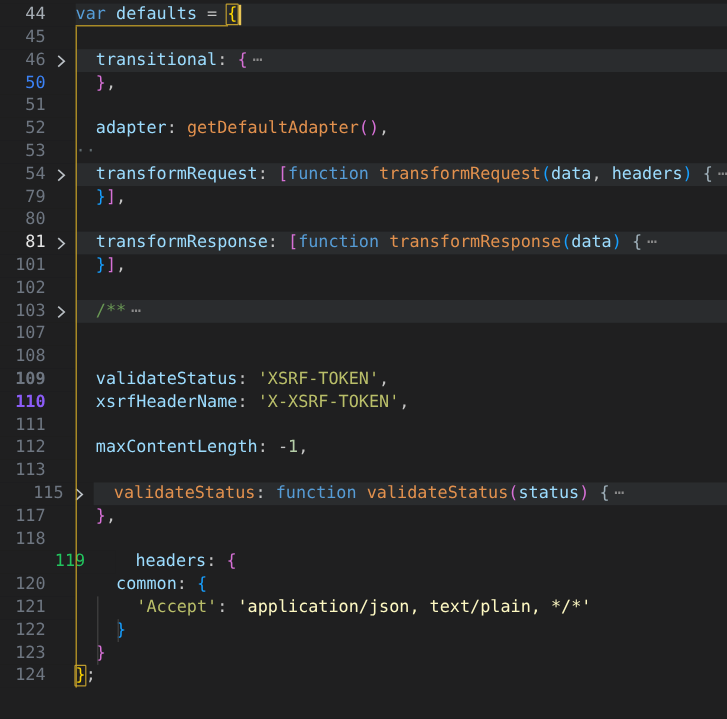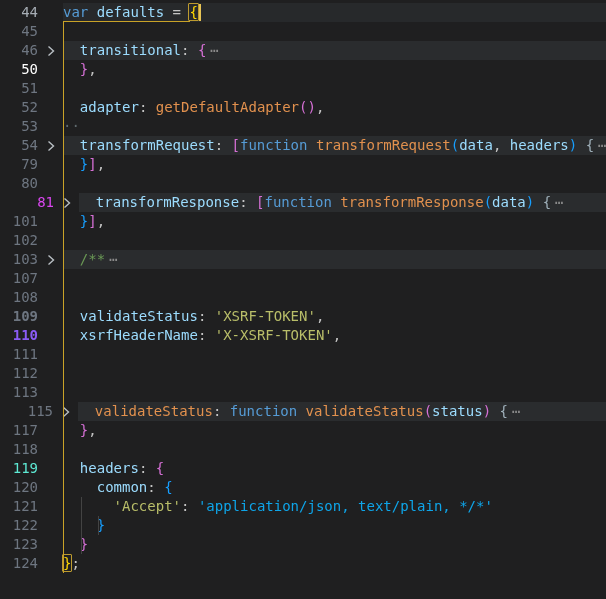--- a/index.html
+++ b/index.html
@@ -52,21 +52,21 @@
           <div class="chev">
             <svg width="8" height="12" viewBox="0 0 8 12">
               <polyline points="1.5,1.5 6.5,6 1.5,10.5" fill="none" stroke="#b9bfc4" stroke-width="1.4"></polyline>
             </svg>
           </div>
         </div>
         <div class="content fold" style="background: rgb(42, 44, 46);"><span class="tok" style="color: rgb(197, 197, 197);">  </span><span class="tok" style="color: rgb(156, 220, 254);">transitional</span><span class="tok" style="color: rgb(197, 197, 197);">: </span><span class="tok" style="color: rgb(214, 112, 214);">{</span><span class="tok ell" style="color: rgb(138, 138, 138);">⋯</span></div>
       </div>
       <div class="row">
         <div class="gutter">
-          <div class="lnum" style="color: #ffffff;">50</div>
+          <div class="lnum" style="color: #3b82f6;">50</div>
           <div class="chev"></div>
         </div>
         <div class="content"><span class="tok" style="color: rgb(197, 197, 197);">  </span><span class="tok" style="color: rgb(214, 112, 214);">}</span><span class="tok" style="color: rgb(197, 197, 197);">,</span></div>
       </div>
       <div class="row">
         <div class="gutter">
           <div class="lnum" style="color: rgb(110, 118, 129);">51</div>
           <div class="chev"></div>
         </div>
         <div class="content"></div>
@@ -105,21 +105,21 @@
       </div>
       <div class="row">
         <div class="gutter">
           <div class="lnum" style="color: rgb(110, 118, 129);">80</div>
           <div class="chev"></div>
         </div>
         <div class="content"></div>
       </div>
       <div class="row">
         <div class="gutter">
-          <div class="lnum" style="color: #d946ef; margin-left: 16px;">81</div>
+          <div class="lnum" style="color: #e5e5e5;">81</div>
           <div class="chev">
             <svg width="8" height="12" viewBox="0 0 8 12">
               <polyline points="1.5,1.5 6.5,6 1.5,10.5" fill="none" stroke="#b9bfc4" stroke-width="1.4"></polyline>
             </svg>
           </div>
         </div>
         <div class="content fold" style="background: rgb(42, 44, 46);"><span class="tok" style="color: rgb(197, 197, 197);">  </span><span class="tok" style="color: rgb(156, 220, 254);">transformResponse</span><span class="tok" style="color: rgb(197, 197, 197);">: </span><span class="tok" style="color: rgb(214, 112, 214);">[</span><span class="tok" style="color: rgb(86, 156, 214);">function</span><span class="tok" style="color: rgb(197, 197, 197);"> </span><span class="tok" style="color: rgb(226, 145, 78);">transformResponse</span><span class="tok" style="color: rgb(23, 159, 255);">(</span><span class="tok" style="color: rgb(156, 220, 254);">data</span><span class="tok" style="color: rgb(23, 159, 255);">)</span><span class="tok" style="color: rgb(197, 197, 197);"> </span><span class="tok" style="color: rgb(159, 176, 186);">{</span><span class="tok ell" style="color: rgb(138, 138, 138);">⋯</span></div>
       </div>
       <div class="row">
         <div class="gutter">
@@ -178,20 +178,21 @@
           <div class="lnum" style="color: rgb(110, 118, 129);">111</div>
           <div class="chev"></div>
         </div>
         <div class="content"></div>
       </div>
       <div class="row">
         <div class="gutter">
           <div class="lnum" style="color: rgb(110, 118, 129);">112</div>
           <div class="chev"></div>
         </div>
+        <div class="content"><span class="tok" style="color: rgb(197, 197, 197);">  </span><span class="tok" style="color: rgb(156, 220, 254);">maxContentLength</span><span class="tok" style="color: rgb(197, 197, 197);">: -</span><span class="tok" style="color: rgb(181, 206, 168);">1</span><span class="tok" style="color: rgb(197, 197, 197);">,</span></div>
       </div>
       <div class="row">
         <div class="gutter">
           <div class="lnum" style="color: rgb(110, 118, 129);">113</div>
           <div class="chev"></div>
         </div>
       </div>
       <div class="row">
         <div class="gutter">
           <div class="lnum" style="color: rgb(110, 118, 129); margin-left: 15px;">115</div>
@@ -212,38 +213,38 @@
       </div>
       <div class="row">
         <div class="gutter">
           <div class="lnum" style="color: rgb(110, 118, 129);">118</div>
           <div class="chev"></div>
         </div>
         <div class="content"></div>
       </div>
       <div class="row">
         <div class="gutter">
-          <div class="lnum" style="color: #5eead4;">119</div>
+          <div class="lnum" style="color: #22c55e; padding-left: 33px;">119</div>
           <div class="chev"></div>
         </div>
         <div class="content"><span class="tok" style="color: rgb(197, 197, 197);">  </span><span class="tok" style="color: rgb(156, 220, 254);">headers</span><span class="tok" style="color: rgb(197, 197, 197);">: </span><span class="tok" style="color: rgb(214, 112, 214);">{</span></div>
       </div>
       <div class="row">
         <div class="gutter">
           <div class="lnum" style="color: rgb(110, 118, 129);">120</div>
           <div class="chev"></div>
         </div>
         <div class="content"><span class="tok" style="color: rgb(197, 197, 197);">    </span><span class="tok" style="color: rgb(156, 220, 254);">common</span><span class="tok" style="color: rgb(197, 197, 197);">: </span><span class="tok" style="color: rgb(23, 159, 255);">{</span></div>
       </div>
       <div class="row">
         <div class="gutter">
           <div class="lnum" style="color: rgb(110, 118, 129);">121</div>
           <div class="chev"></div>
         </div>
-        <div class="content"><span class="tok" style="color: rgb(197, 197, 197);">      </span><span class="tok" style="color: rgb(185, 190, 105);">'Accept'</span><span class="tok" style="color: rgb(197, 197, 197);">: </span><span class="tok" style="color: #0ea5e9;">'application/json, text/plain, */*'</span></div>
+        <div class="content"><span class="tok" style="color: rgb(197, 197, 197);">      </span><span class="tok" style="color: rgb(185, 190, 105);">'Accept'</span><span class="tok" style="color: rgb(197, 197, 197);">: </span><span class="tok" style="color: #fef9c3;">'application/json, text/plain, */*'</span></div>
       </div>
       <div class="row">
         <div class="gutter">
           <div class="lnum" style="color: rgb(110, 118, 129);">122</div>
           <div class="chev"></div>
         </div>
         <div class="content"><span class="tok" style="color: rgb(197, 197, 197);">    </span><span class="tok" style="color: rgb(23, 159, 255);">}</span></div>
       </div>
       <div class="row">
         <div class="gutter">

